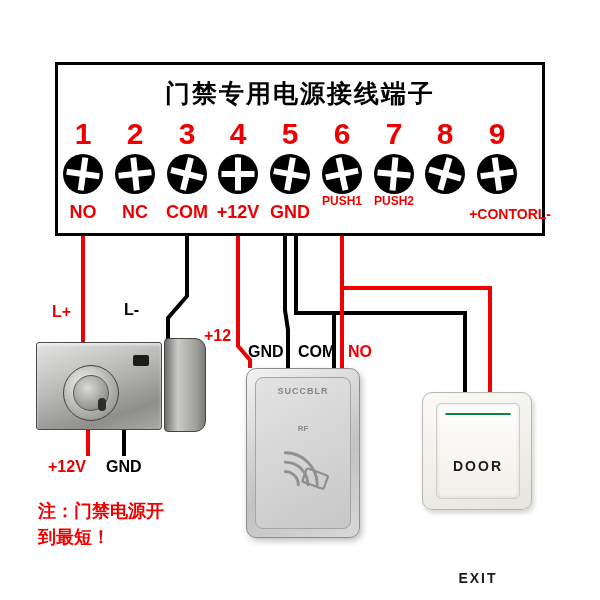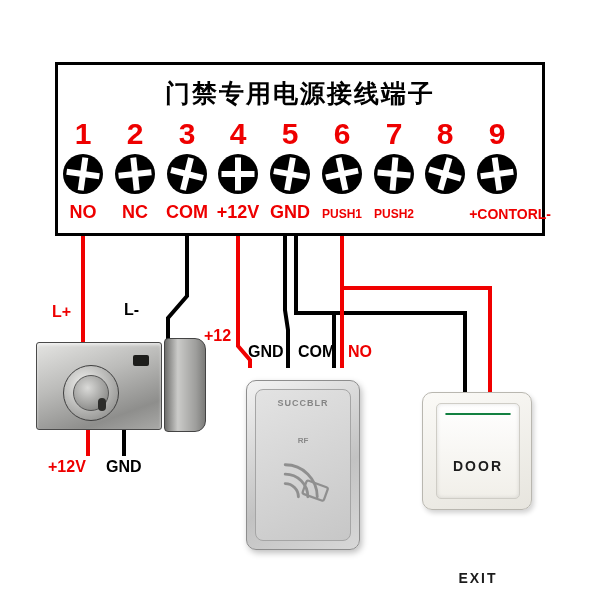--- a/index.html
+++ b/index.html
@@ -22,21 +22,21 @@
   .tcol {
     position:absolute; top:118px; width:52px; z-index:3;
     display:flex; flex-direction:column; align-items:center;
   }
   .tnum { color:var(--label-red,#ee0000); font-size:30px; font-weight:bold; line-height:32px; }
   .screw { width:40px; height:40px; border-radius:50%; background:#000; position:relative; margin-top:4px; }
   .screw::before, .screw::after { content:""; position:absolute; left:50%; top:50%; background:#fff; }
   .screw::before { width:33px; height:6px; transform:translate(-50%,-50%) rotate(var(--rot,0deg)); }
   .screw::after  { width:6px; height:33px; transform:translate(-50%,-50%) rotate(var(--rot,0deg)); }
   .tlabel { margin-top:8px; color:var(--label-red,#ee0000); font-weight:bold; font-size:18px; white-space:nowrap; min-height:14px; }
-  .tlabel.sm { font-size:12px; margin-top:13px; }
+  .tlabel.sm { font-size:12px; margin-top:0; }
   .ctrl-label {
     position:absolute; left:417px; top:206px; width:134px; text-align:right;
     color:var(--label-red,#ee0000); font-weight:bold; font-size:14px; z-index:3;
   }
 
   
   .wlabel { position:absolute; font-weight:bold; font-size:16px; z-index:2; white-space:nowrap; }
   .wlabel.red { color:var(--label-red,#ee0000); }
   .wlabel.black { color:#000; }
 
@@ -61,21 +61,21 @@
   }
   .lock-keyhole { position:absolute; left:24px; top:22px; width:8px; height:13px; background:#2d2d2b; border-radius:4px; }
   .lock-side {
     position:absolute; left:128px; top:0; width:42px; height:94px;
     background:linear-gradient(90deg,#6f6f6d,#cbcbc9 32%,#9d9d9b 78%,#7b7b79);
     border:1px solid #444; border-radius:4px 11px 11px 4px;
   }
 
   
   .reader {
-    position:absolute; left:246px; top:380px; width:114px; height:170px; z-index:3;
+    position:absolute; left:246px; top:368px; width:114px; height:170px; z-index:3;
     border-radius:10px; border:1px solid #8d8d8d;
     background:linear-gradient(150deg,#f3f3f3,#c2c2c2 60%,#d8d8d8);
     box-shadow:2px 3px 6px rgba(0,0,0,.25);
   }
   .reader-inner {
     position:absolute; left:8px; top:8px; right:8px; bottom:8px; border-radius:8px;
     background:linear-gradient(150deg,#e3e3e3,#c7c7c7); border:1px solid #a5a5a5;
   }
   .reader-brand { text-align:center; margin-top:8px; font-size:9px; color:#858585; letter-spacing:1px; font-weight:bold; }
   .reader-rf { position:absolute; top:46px; width:100%; text-align:center; font-size:8px; color:#8a8a8a; font-weight:bold; }
@@ -213,13 +213,15 @@
       <circle cx="7" cy="8" r="4.6" fill="none" stroke="#2b2b2b" stroke-width="2.2"></circle>
       <line x1="11.6" y1="8" x2="32" y2="8" stroke="#2b2b2b" stroke-width="2.4"></line>
       <line x1="25" y1="8" x2="25" y2="13.5" stroke="#2b2b2b" stroke-width="2.2"></line>
       <line x1="30" y1="8" x2="30" y2="13.5" stroke="#2b2b2b" stroke-width="2.2"></line>
     </svg>
     <div class="exit-exit">EXIT</div>
   </div>
 </div>
 
 <div class="note">
+  <div>注：门禁电源开</div>
+  <div>到最短！</div>
 </div>
 
 </body></html>

